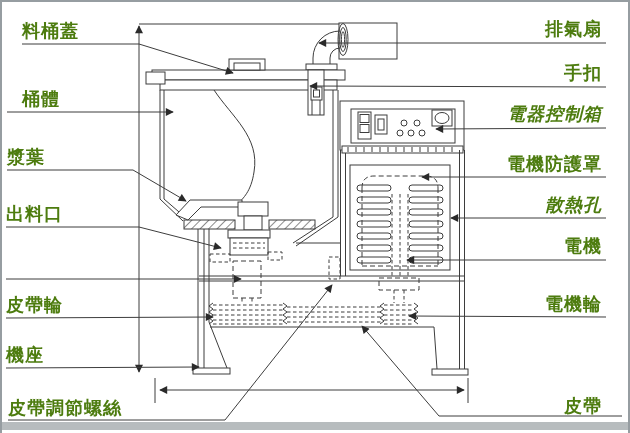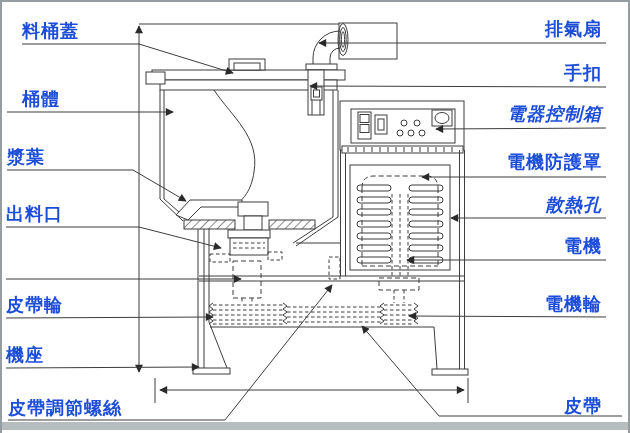--- a/index.html
+++ b/index.html
@@ -13,21 +13,21 @@
     border-top:2px solid #969da1;
     overflow:hidden;
     font-family:"DejaVu Sans","Liberation Sans",sans-serif;
   }
   #bottom-bar{
     position:absolute;left:0;right:0;bottom:3px;height:8px;
     background:#b7bcbe;
   }
   .lbl{
     position:absolute;
-    font-size:18px;font-weight:700;color:#1d4ed8;
+    font-size:18px;font-weight:700;color:#4d7c0f;
     letter-spacing:1px;white-space:nowrap;line-height:1.2;
   }
   .lbl.r{text-align:right;}
   svg{position:absolute;left:0;top:0;}
   .ln{stroke:#3d3d3d;stroke-width:1;fill:none;}
   .wh{stroke:#3d3d3d;stroke-width:1;fill:#ffffff;}
   .dash{stroke:#3d3d3d;stroke-width:1;fill:none;stroke-dasharray:5 3;}
   .dashf{stroke:#3d3d3d;stroke-width:1;fill:none;stroke-dasharray:3.5 2.5;}
   .leader{stroke:#3d3d3d;stroke-width:1;fill:none;}
   .arrhead{fill:#2a2a2a;}
@@ -241,20 +241,20 @@
   <div class="lbl" style="left:20px;top:86px;">桶體</div>
   <div class="lbl" style="left:5px;top:144px;text-align:center;">漿葉</div>
   <div class="lbl" style="left:4px;top:201px;">出料口</div>
   <div class="lbl" style="left:4px;top:292px;">皮帶輪</div>
   <div class="lbl" style="left:4px;top:342px;">機座</div>
   <div class="lbl" style="left:6px;top:395px;">皮帶調節螺絲</div>
 
   <div class="lbl r" style="right:26px;top:16px;">排氣扇</div>
   <div class="lbl r" style="right:26px;top:60px;">手扣</div>
   <div class="lbl r" style="right:26px;top:101px;font-style:italic;">電器控制箱</div>
-  <div class="lbl r" style="right:26px;top:151px;font-family:Liberation Mono, monospace;">電機防護罩</div>
+  <div class="lbl r" style="right:26px;top:151px;">電機防護罩</div>
   <div class="lbl r" style="right:26px;top:192px;font-style:italic;">散熱孔</div>
   <div class="lbl r" style="right:26px;top:233px;">電機</div>
   <div class="lbl r" style="right:26px;top:291px;">電機輪</div>
   <div class="lbl r" style="right:26px;top:393px;">皮帶</div>
 
   <div id="bottom-bar"></div>
 </div>
 
 </body></html>

